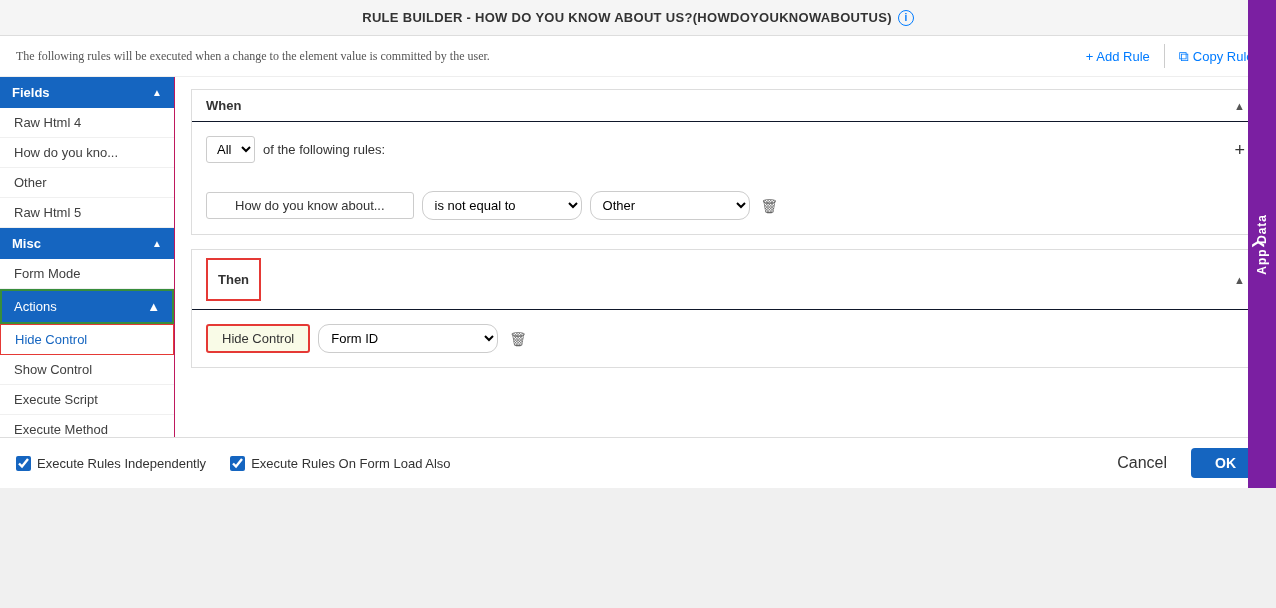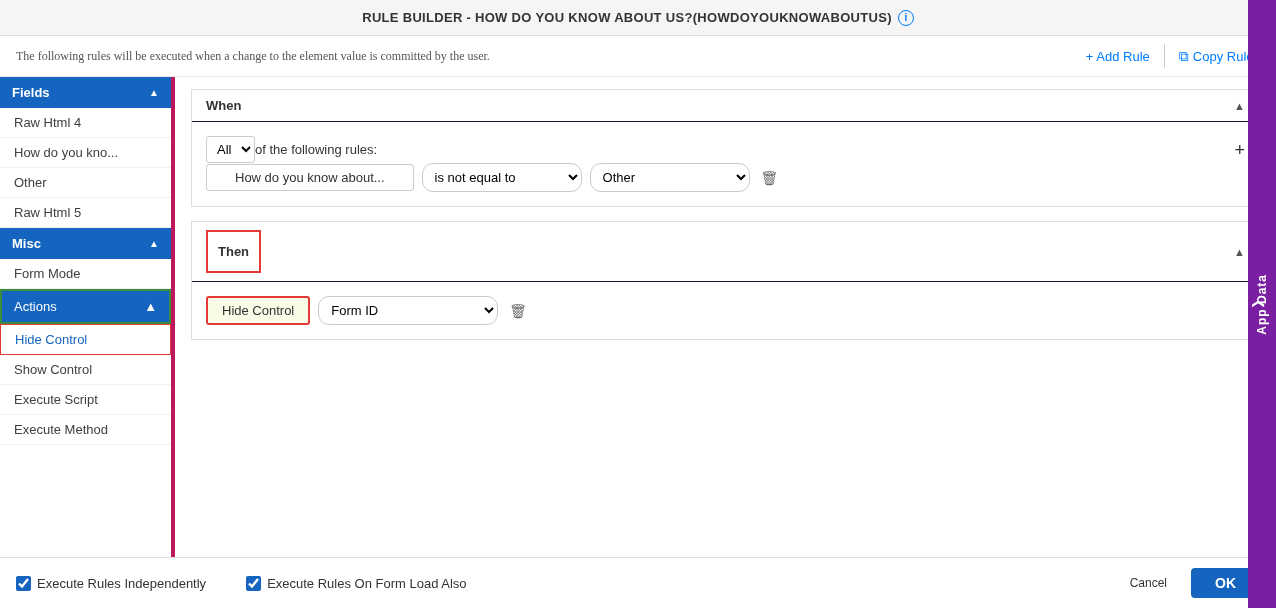--- a/index.html
+++ b/index.html
@@ -1,20 +1,20 @@
 <!DOCTYPE html>
 <html><head>
   <meta charset="utf-8">
   <style>
     * { box-sizing: border-box; margin: 0; padding: 0; }
     body { font-family: Arial, sans-serif; font-size: 13px; background: #f0f0f0; width: 1276px; height: 608px; overflow: hidden; position: relative; }
 
     .modal-container {
       width: 1276px;
-      height: 608px;
+      height: 488px;
       background: #fff;
       display: flex;
       flex-direction: column;
       position: relative;
     }
 
     .modal-header {
       background: #f5f5f5;
       border-bottom: 1px solid #ddd;
       padding: 8px 16px;
@@ -107,21 +107,21 @@
       display: flex;
       flex: 1;
       overflow: hidden;
     }
 
     
     .sidebar {
       width: 175px;
       min-width: 175px;
       background: #fff;
-      border-right: 4px solid #be185d;
+      border-right: 1px solid #be185d;
       overflow-y: auto;
       display: flex;
       flex-direction: column;
     }
 
     .sidebar-section-header {
       display: flex;
       align-items: center;
       justify-content: space-between;
       padding: 8px 12px;
@@ -205,21 +205,22 @@
       cursor: pointer;
     }
 
     .rule-section-body {
       padding: 14px;
     }
 
     .when-controls {
       display: flex;
       align-items: center;
-      margin-bottom: 0;
+      gap: 8px;
+      margin-bottom: 28px;
     }
 
     .when-row {
       display: flex;
       align-items: center;
       gap: 8px;
     }
 
     select.small-select {
       padding: 4px 6px;
@@ -305,21 +306,21 @@
       border-top: 1px solid #ddd;
       padding: 10px 16px;
       display: flex;
       align-items: center;
       justify-content: space-between;
     }
 
     .footer-left {
       display: flex;
       align-items: center;
-      gap: 40px;
+      gap: 24px;
     }
 
     .checkbox-label {
       display: flex;
       align-items: center;
       gap: 6px;
       font-size: 13px;
       color: #333;
       cursor: pointer;
     }
@@ -334,21 +335,21 @@
     .footer-right {
       display: flex;
       align-items: center;
       gap: 10px;
     }
 
     .btn-cancel {
       background: none;
       border: none;
       color: #333;
-      font-size: 12px;
+      font-size: 16px;
       cursor: pointer;
       padding: 6px 14px;
     }
 
     .btn-ok {
       background: #1565c0;
       color: #fff;
       border: none;
       border-radius: 4px;
       padding: 7px 24px;

